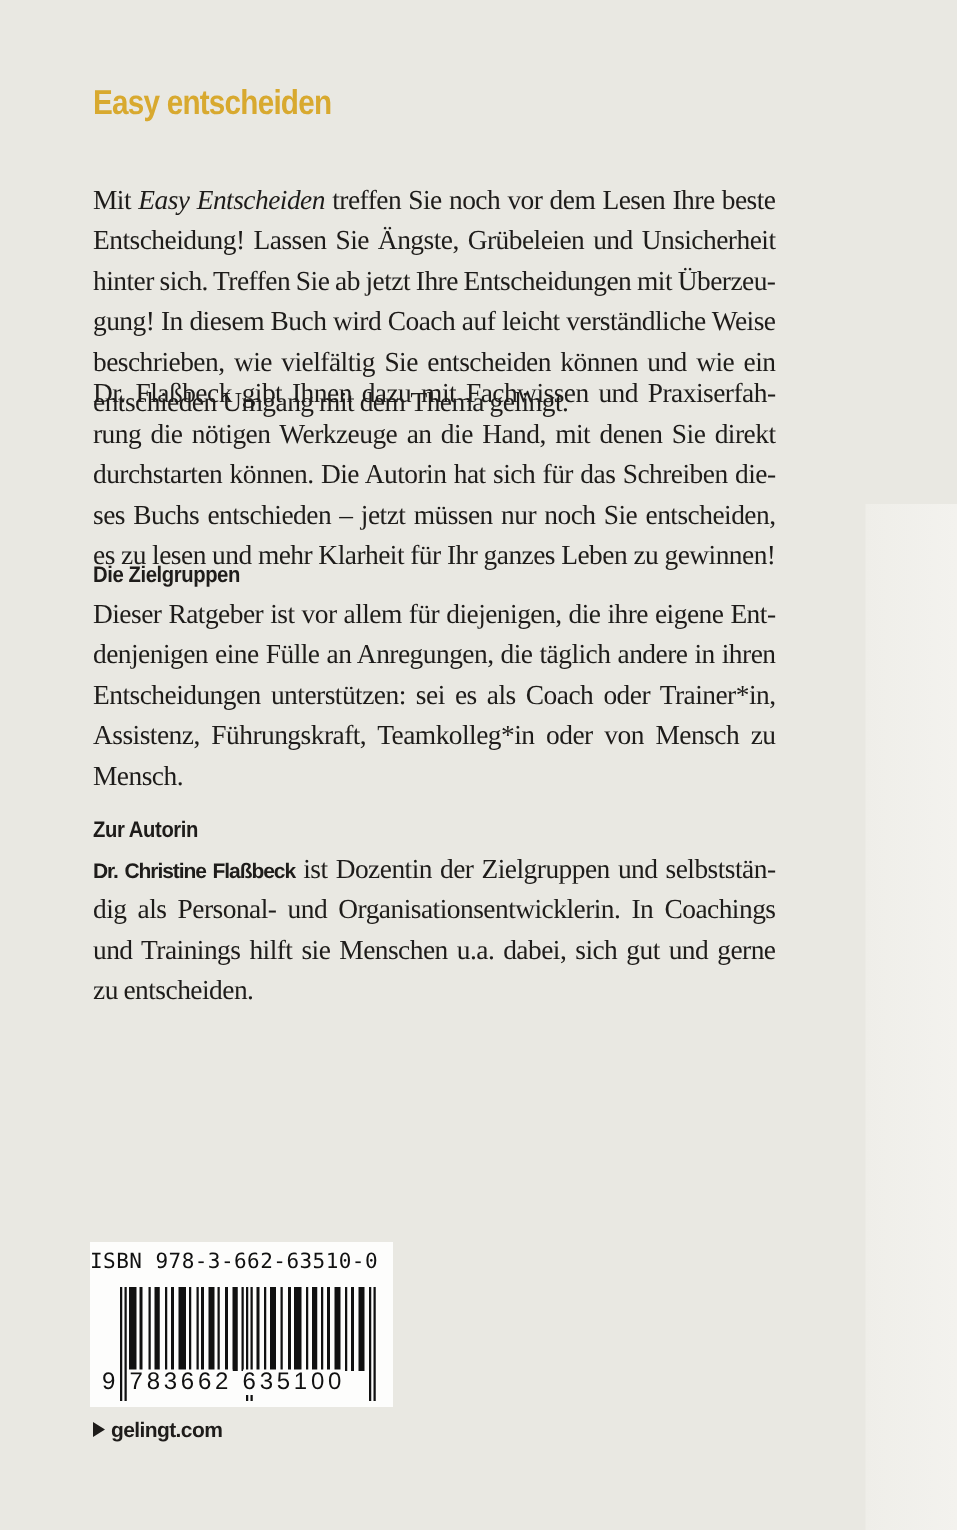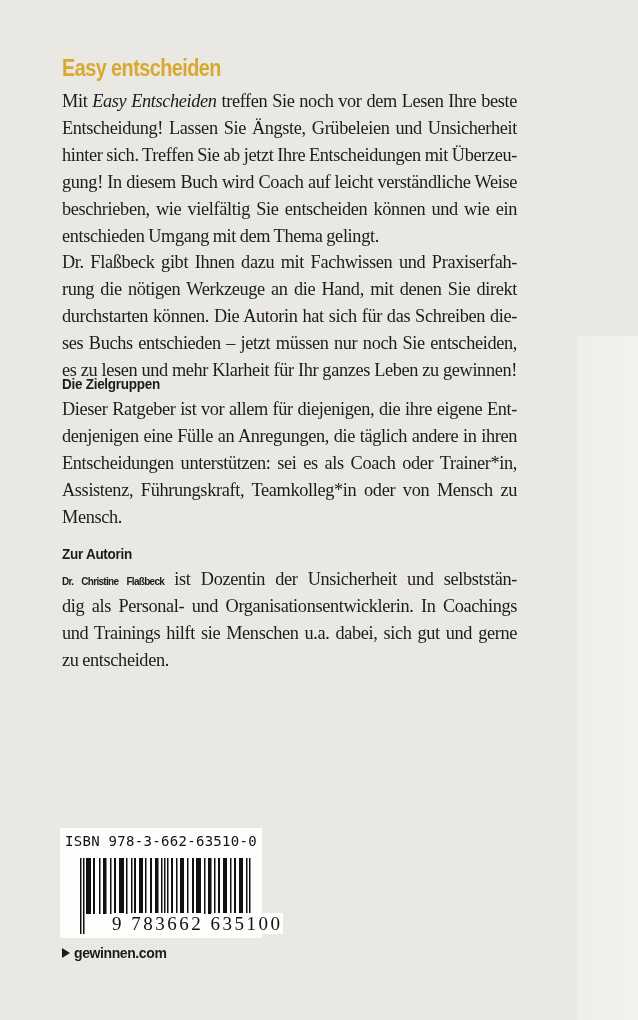--- a/index.html
+++ b/index.html
@@ -31,38 +31,38 @@
   .line .it { font-style: italic; }
   .heading {
     position: absolute; left: 0;
     font-family: "Liberation Sans", "DejaVu Sans", sans-serif;
     font-weight: bold; font-size: 15px; color: #1e1c1a;
     letter-spacing: -0.3px; transform: scaleX(0.9); transform-origin: left center;
     white-space: nowrap;
   }
   .author-name {
     font-family: "Liberation Sans", "DejaVu Sans", sans-serif;
-    font-weight: bold; font-size: 10px; letter-spacing: -0.7px;
+    font-weight: bold; font-size: 14px; letter-spacing: -0.7px;
   }
   .barcode-box {
     position: absolute; left: 60px; top: 828px; width: 202px; height: 110px;
     background: #fdfdfc;
   }
   .isbn-text {
-    position: absolute; left: 0; top: 5px; width: 202px; text-align: center;
+    position: absolute; left: 0; top: 5px; width: 202px; 
     font-family: "DejaVu Sans Mono", "Liberation Mono", monospace;
     font-size: 14px; color: #111; letter-spacing: 0.3px;
   }
   .bars {
     position: absolute; left: 20px; top: 30px; width: 180px; height: 76px;
   }
   .digits {
     position: absolute; left: 8px; top: 85px; width: 190px;
-    font-family: Liberation Serif, serif;
-    font-size: 19px; color: #111; letter-spacing: 2.5px; white-space: nowrap; margin-left: 44px;
+    font-family: Liberation Sans, sans-serif;
+    font-size: 16px; color: #111; letter-spacing: 2.5px; white-space: nowrap;
   }
   .digits span { background: #fdfdfc; }
   .springer {
     position: absolute; left: 62px; top: 945px;
     font-family: "Liberation Sans", "DejaVu Sans", sans-serif;
     font-weight: bold; font-size: 14px; color: #1e1c1a; letter-spacing: -0.4px;
     display: flex; align-items: center; gap: 4px;
   }
   .springer .tri {
     width: 0; height: 0; border-left: 8px solid #1e1c1a;
@@ -70,21 +70,21 @@
   }
 </style>
 </head>
 <body>
 
 <div class="side-panel"></div>
 
 <div class="page">
   <div class="title">Easy entscheiden</div>
 
-  <div class="para" style="top:88px">
+  <div class="para" style="top:120px">
     <span class="line"><span>Mit </span><span class="it">Easy Entscheiden</span><span> treffen Sie noch vor dem Lesen Ihre beste</span></span>
     <span class="line">Entscheidung! Lassen Sie Ängste, Grübeleien und Unsicherheit</span>
     <span class="line">hinter sich. Treffen Sie ab jetzt Ihre Entscheidungen mit Überzeu-</span>
     <span class="line">gung! In diesem Buch wird Coach auf leicht verständliche Weise</span>
     <span class="line">beschrieben, wie vielfältig Sie entscheiden können und wie ein</span>
     <span class="line last">entschieden Umgang mit dem Thema gelingt.</span>
   </div>
 
   <div class="para" style="top:249px">
     <span class="line">Dr. Flaßbeck gibt Ihnen dazu mit Fachwissen und Praxiserfah-</span>
@@ -98,21 +98,21 @@
   <div class="para" style="top:396px">
     <span class="line">Dieser Ratgeber ist vor allem für diejenigen, die ihre eigene Ent-</span>
     <span class="line">denjenigen eine Fülle an Anregungen, die täglich andere in ihren</span>
     <span class="line">Entscheidungen unterstützen: sei es als Coach oder Trainer*in,</span>
     <span class="line">Assistenz, Führungskraft, Teamkolleg*in oder von Mensch zu</span>
     <span class="line last">Mensch.</span>
   </div>
 
   <div class="heading" style="top:545px">Zur Autorin</div>
   <div class="para" style="top:566px">
-    <span class="line"><span class="author-name">Dr. Christine Flaßbeck</span><span> ist Dozentin der Unsicherheit und selbststän-</span></span>
+    <span class="line"><span class="author-name">Dr. Christine Flaßbeck</span><span> ist Dozentin der Zielgruppen und selbststän-</span></span>
     <span class="line">dig als Personal- und Organisationsentwicklerin. In Coachings</span>
     <span class="line">und Trainings hilft sie Menschen u.a. dabei, sich gut und gerne</span>
     <span class="line last">zu entscheiden.</span>
   </div>
 </div>
 
 <div class="barcode-box">
   <div class="isbn-text">ISBN 978-3-662-63510-0</div>
   <svg class="bars" viewBox="0 0 180 76" preserveAspectRatio="none">
     <g fill="#111">
@@ -151,14 +151,14 @@
       <rect x="159" y="0" width="4" height="56"></rect>
         <rect x="166" y="0" width="1.5" height="76"></rect>
       <rect x="169" y="0" width="1.5" height="76"></rect>
     </g>
   </svg>
   <div class="digits"><span>9</span>&nbsp;<span>783662</span>&nbsp;<span>635100</span></div>
 </div>
 
 <div class="springer">
   <span class="tri"></span>
-  <span>gewinnen.com</span>
+  <span>gelingt.com</span>
 </div>
 
 </body></html>

